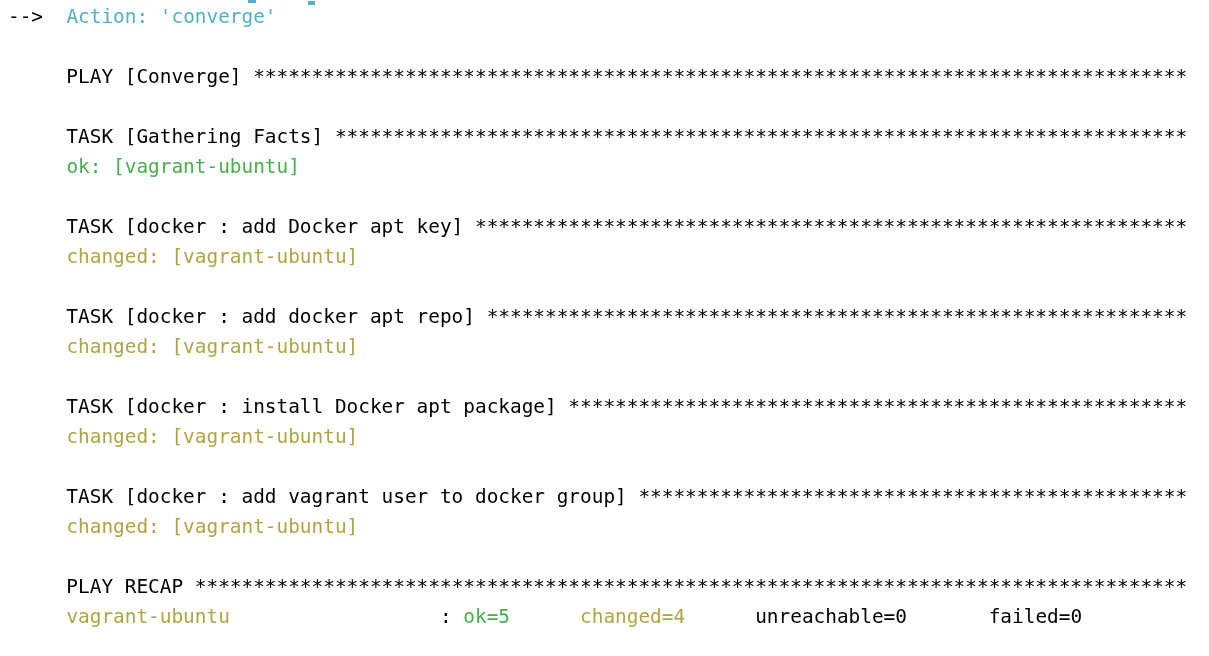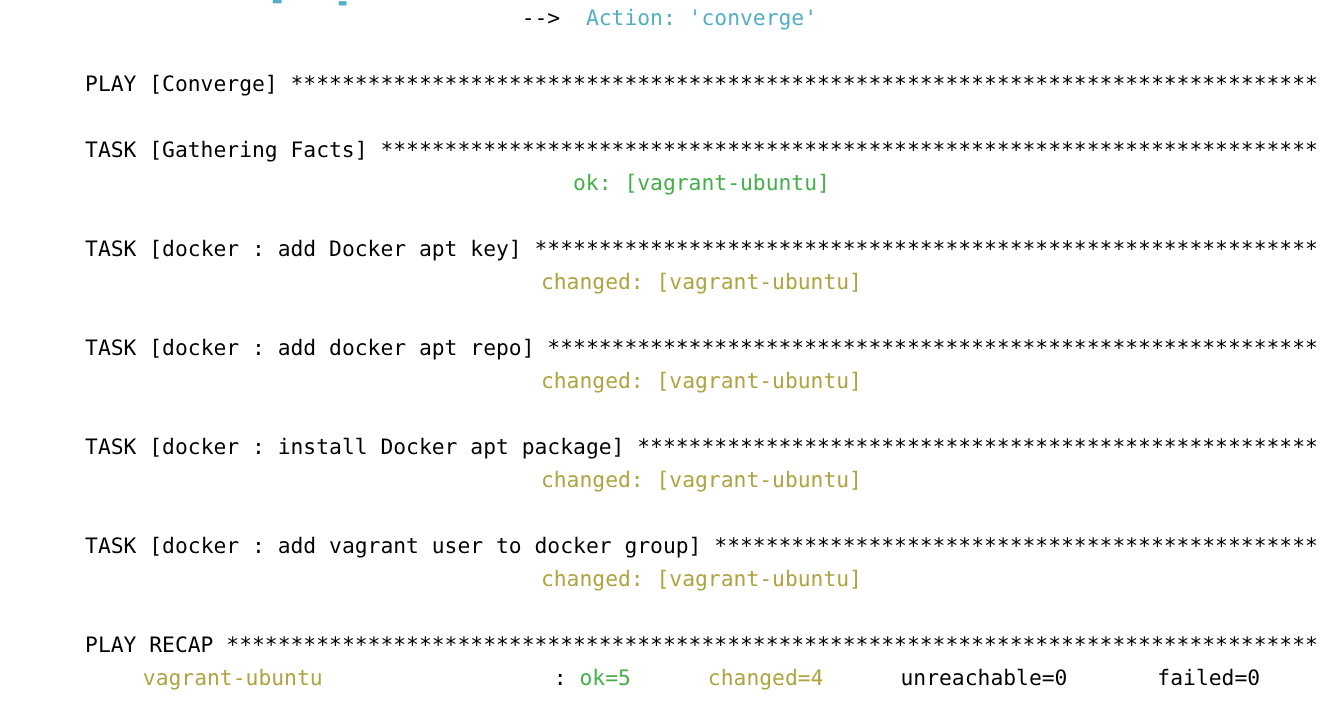--- a/index.html
+++ b/index.html
@@ -15,21 +15,20 @@
     margin: 0;
     padding: 2px 0 0 8px;
     font-family: "DejaVu Sans Mono", "Liberation Mono", monospace;
     font-size: 19.4px;
     line-height: 30px;
     color: #000000;
     white-space: pre;
     width: 1201px;
     height: 654px;
     overflow: hidden;
-    text-align: center;
   }
   .line {
     white-space: pre;
     height: 30px;
   }
   .clip-frag {
     position: absolute;
     top: 0;
   }
 </style>

